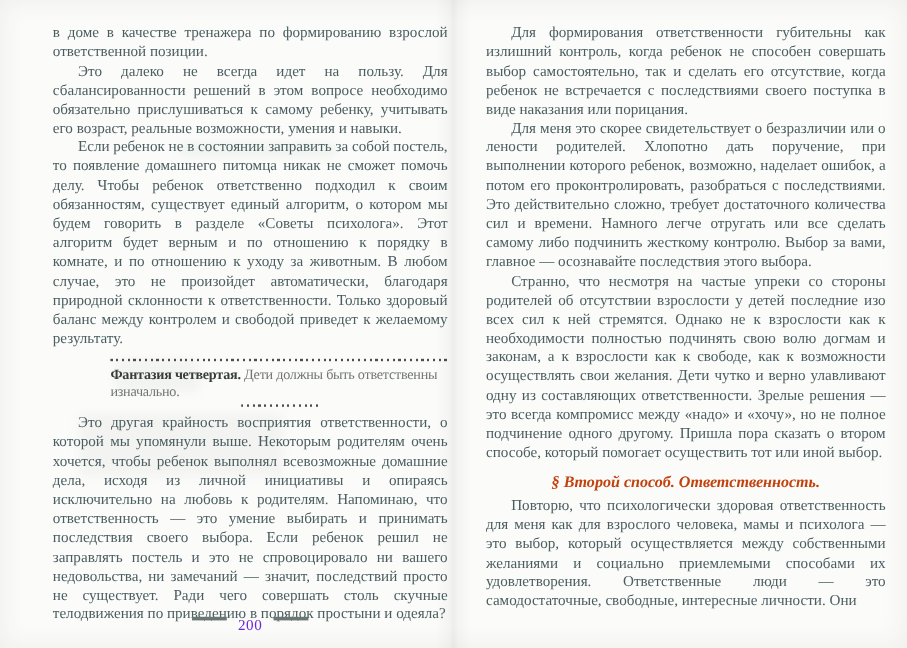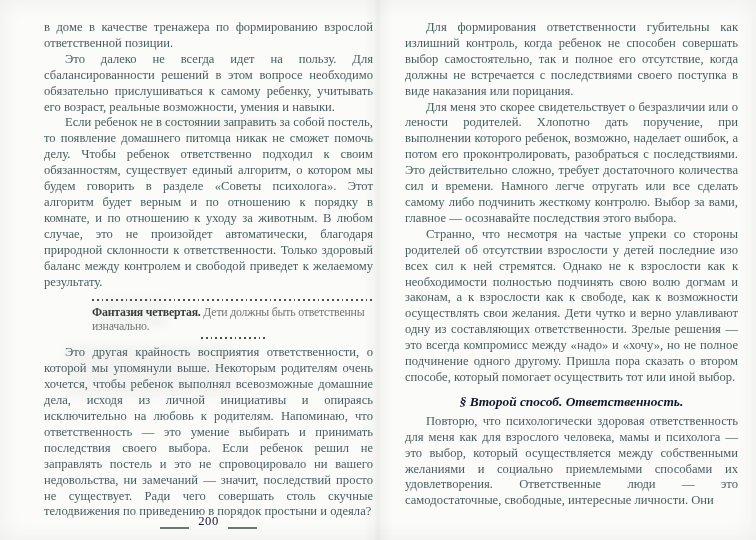--- a/index.html
+++ b/index.html
@@ -29,27 +29,27 @@
     background-image:repeating-linear-gradient(90deg,#4c4f4c 0 1.8px,transparent 1.8px 4.8px);
   }
   .fantasy .dots-top{margin-bottom:4px;}
   .fantasy .fh-text{font-size:11.8px;line-height:14px;letter-spacing:-0.2px;color:#70756f;}
   .fantasy .fh-text b{color:#383d3a;}
   .fantasy .dots-short{width:64px;margin:4px auto 0;}
   
   .section-heading{
     margin:8px 0 4px;text-align:center;
     font-weight:bold;font-style:italic;
-    font-size:13.4px;line-height:16px;color:#0f172a;
+    font-size:13.4px;line-height:16px;color:#c2410c;
   }
   
   .folio{
     position:absolute;bottom:11px;
-    display:flex;align-items:flex-end;justify-content:center;gap:9px;
-    color:#0f172a;font-size:12.6px;letter-spacing:0.5px;
+    display:flex;align-items:flex-start;justify-content:center;gap:9px;
+    color:#6d28d9;font-size:12.6px;letter-spacing:0.5px;
   }
   .page-left .folio{left:44px;width:329px;}
   .page-right .folio{left:27px;width:333px;}
   .folio .rule{width:29px;height:2.5px;background:#697775;}
   
   .gutter{
     position:absolute;left:363px;top:0;width:30px;height:540px;
     background:linear-gradient(90deg,
       rgba(90,95,90,0) 0%,rgba(90,95,90,0.045) 38%,
       rgba(90,95,90,0.085) 50%,
@@ -85,21 +85,21 @@
     <div class="folio">
       <span class="rule"></span>
       <span>200</span>
       <span class="rule"></span>
     </div>
   </div>
 
   <div class="page page-right">
 
     <div class="text-block">
-      <p class="body-par indent">Для формирования ответственности губительны как излишний контроль, когда ребенок не способен совершать выбор самостоятельно, так и полное его отсутствие, когда должны не встречается с последствиями своего поступка в виде наказания или порицания.</p>
+      <p class="body-par indent">Для формирования ответственности губительны как излишний контроль, когда ребенок не способен совершать выбор самостоятельно, так и сделать его отсутствие, когда ребенок не встречается с последствиями своего поступка в виде наказания или порицания.</p>
       <p class="body-par indent">Для меня это скорее свидетельствует о безразличии или о лености родителей. Хлопотно дать поручение, при выполнении которого ребенок, возможно, наделает ошибок, а потом его проконтролировать, разобраться с последствиями. Это действительно сложно, требует достаточного количества сил и времени. Намного легче отругать или все сделать самому либо подчинить жесткому контролю. Выбор за вами, главное — осознавайте последствия этого выбора.</p>
       <p class="body-par indent">Странно, что несмотря на частые упреки со стороны родителей об отсутствии взрослости у детей последние изо всех сил к ней стремятся. Однако не к взрослости как к необходимости полностью подчинять свою волю догмам и законам, а к взрослости как к свободе, как к возможности осуществлять свои желания. Дети чутко и верно улавливают одну из составляющих ответственности. Зрелые решения — это всегда компромисс между «надо» и «хочу», но не полное подчинение одного другому. Пришла пора сказать о втором способе, который помогает осуществить тот или иной выбор.</p>
       <div class="section-heading">§ Второй способ. Ответственность.</div>
       <p class="body-par indent">Повторю, что психологически здоровая ответственность для меня как для взрослого человека, мамы и психолога — это выбор, который осуществляется между собственными желаниями и социально приемлемыми способами их удовлетворения. Ответственные люди — это самодостаточные, свободные, интересные личности. Они</p>
     </div>
   </div>
 
   <div class="gutter"></div>
 </div>
 

